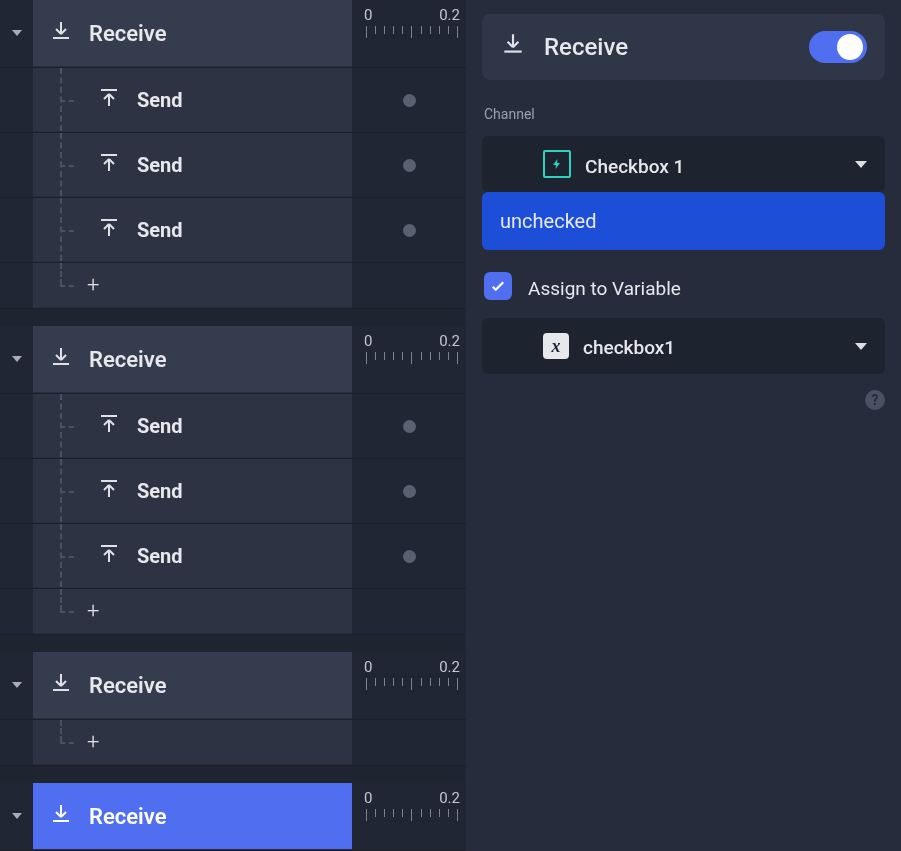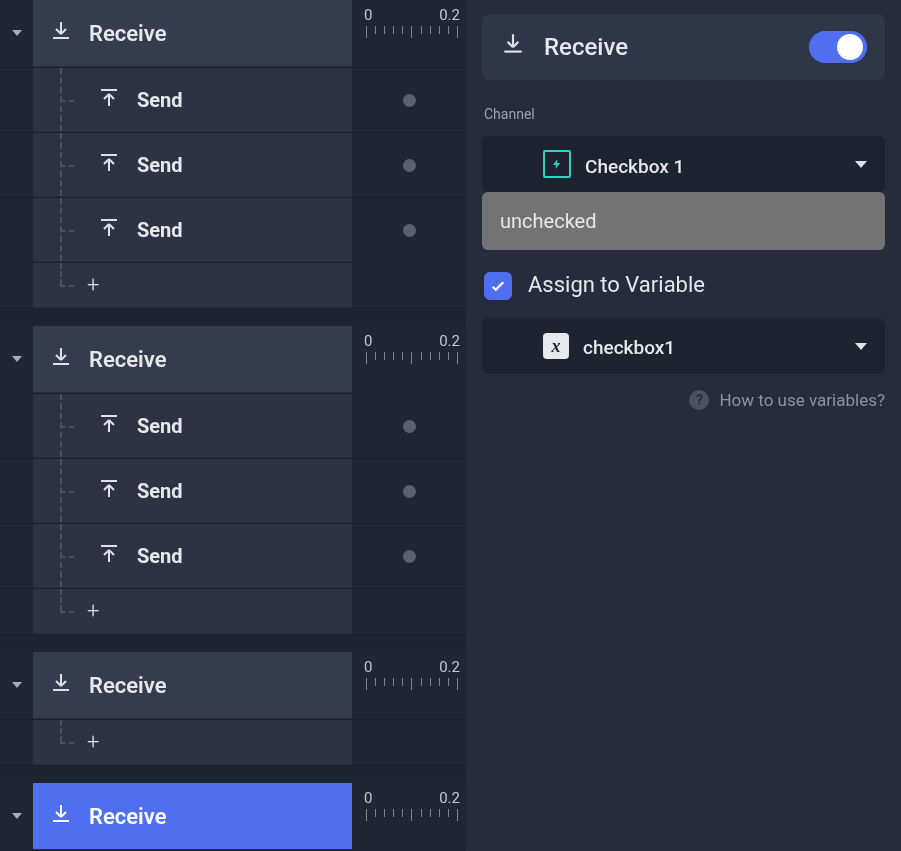--- a/index.html
+++ b/index.html
@@ -70,23 +70,23 @@
   .section-label{font-size:14px;color:#9ba0ad;margin:26px 0 14px 2px;}
   .dropdown{
     background:#1e2330;height:56px;border-radius:6px;display:flex;align-items:center;justify-content:space-between;padding:0 18px;font-size:19px;font-weight:500;
   }
   .dropdown + .dropdown{margin-top:14px;}
   .dropdown .chev{width:0;height:0;border-left:6px solid transparent;border-right:6px solid transparent;border-top:7px solid #dcdee3;}
   .dropdown .left{display:flex;align-items:flex-end;gap:14px;padding-left:43px;}
   .square-icon{width:28px;height:28px;border:2px solid #2cd4c0;display:flex;align-items:center;justify-content:center;border-radius:2px;}
   .bolt{width:12px;height:14px;}
   .input{
-    background:#737373;height:58px;border-radius:6px;display:flex;align-items:center;padding:0 18px;font-size:20px;
-  }
-  .check-row{display:flex;align-items:flex-start;gap:16px;margin:22px 0 18px 2px;font-size:22px;}
+    background:#1d4ed8;height:58px;border-radius:6px;display:flex;align-items:center;padding:0 18px;font-size:20px;
+  }
+  .check-row{display:flex;align-items:flex-end;gap:16px;margin:22px 0 18px 2px;font-size:19px;}
   .checkbox{width:28px;height:28px;background:#4f6ff0;border-radius:6px;display:flex;align-items:center;justify-content:center;}
   .checkbox svg{width:18px;height:18px;stroke:#fff;stroke-width:3;fill:none;}
   .var-icon{width:26px;height:26px;background:#e6e8ec;border-radius:4px;display:flex;align-items:center;justify-content:center;color:#1e2330;font-family:Georgia,serif;font-style:italic;font-weight:700;font-size:18px;}
   .help-row{display:flex;align-items:center;justify-content:flex-end;gap:10px;margin-top:16px;color:#8d92a0;font-size:17px;}
   .help-icon{width:20px;height:20px;border-radius:50%;background:#4a5162;display:flex;align-items:center;justify-content:center;font-size:14px;font-weight:700;color:#262c3c;}
 </style>
 </head>
 <body>
 
 <div class="left-col">
@@ -405,15 +405,14 @@
   <div class="dropdown">
     <div class="left">
       <span class="var-icon">x</span>
       <span>checkbox1</span>
     </div>
     <span class="chev"></span>
   </div>
 
   <div class="help-row">
     <span class="help-icon">?</span>
-    <span>How to use variables?</span>
   </div>
 </div>
 
 </body></html>

